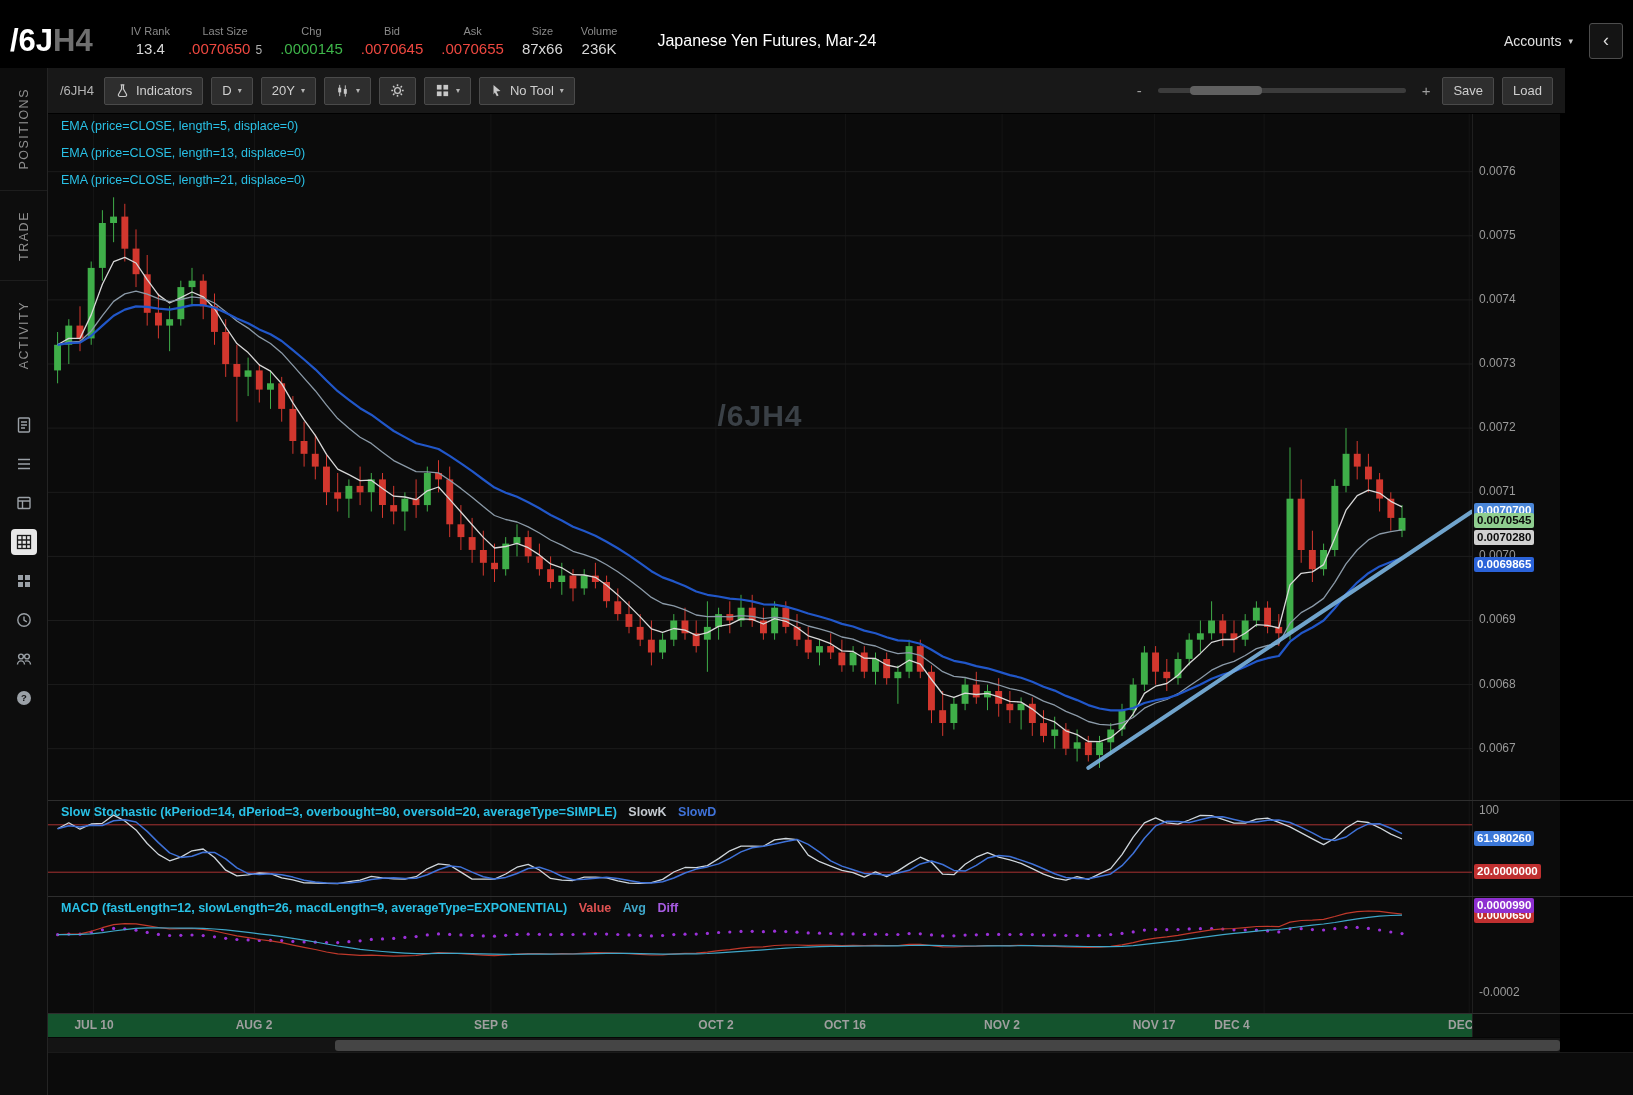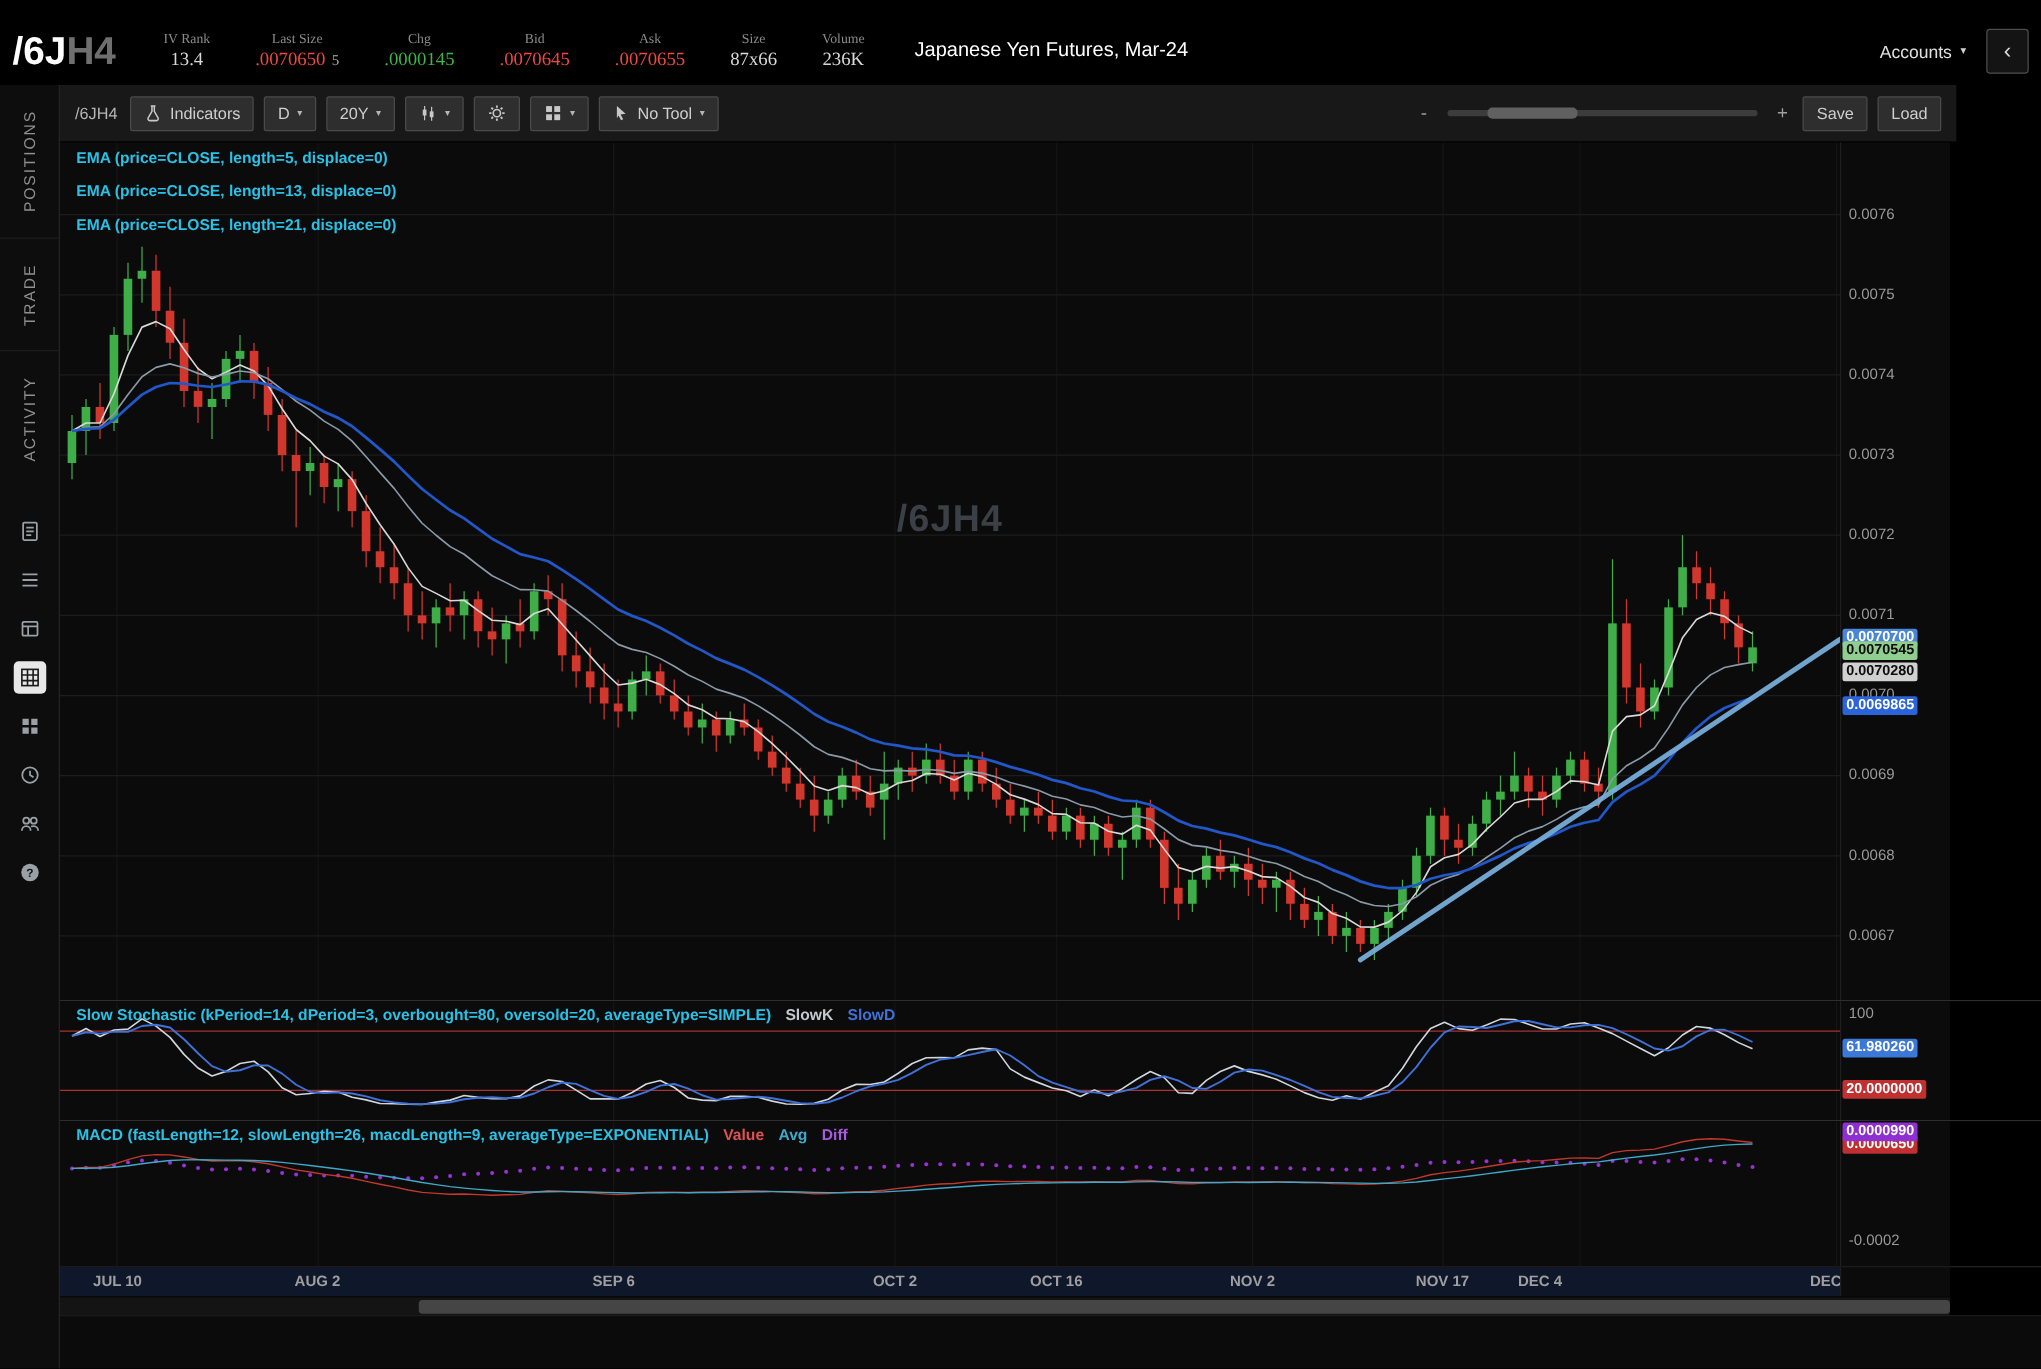--- a/index.html
+++ b/index.html
@@ -3,21 +3,21 @@
 <meta charset="utf-8">
 <style>
   * { margin:0; padding:0; box-sizing:border-box; }
   body { background:#000; font-family:"Liberation Sans","DejaVu Sans",sans-serif; }
   .app { width:1633px; height:1095px; background:#000; overflow:hidden; display:flex; flex-direction:column; }
 
   
   .header { height:55px; min-height:55px; display:flex; align-items:center; padding:0 10px; background:#000;margin-top:13px; }
   .sym-root { font-size:31px; font-weight:bold; color:#fff; }
   .sym-month { font-size:31px; font-weight:bold; color:#6f6f6f; }
-  .hfields { display:flex; margin-left:38px; gap:36px; align-items:center;font-family:Liberation Serif, serif; }
+  .hfields { display:flex; margin-left:38px; gap:18px; align-items:center; }
   .hfield { display:flex; flex-direction:column; align-items:center; gap:3px; }
   .hlabel { font-size:11px; color:#8a8a8a; }
   .hvalue { font-size:15px; color:#d8d8d8; white-space:nowrap; }
   .hextra { font-size:12px; margin-left:5px; }
   .htitle { font-size:16px; color:#fff; margin-left:40px; white-space:nowrap; }
   .hright { margin-left:auto; display:flex; align-items:center; gap:16px; }
   .accounts { color:#e0e0e0; font-size:14px; display:flex; gap:7px; align-items:center; cursor:pointer; }
   .acc-caret { font-size:9px; color:#cfcfcf; }
   .collapse-btn { width:34px; height:36px; background:#141414; border:1px solid #4d4d4d; border-radius:3px; color:#ddd; font-size:18px; display:flex; align-items:center; justify-content:center; cursor:pointer; }
 
@@ -46,33 +46,33 @@
   .chart-stack { flex:1; display:flex; flex-direction:column; background:#000; min-height:0; }
   .crow { display:flex; }
   .plot { width:1424px; position:relative; background:#0b0b0b; overflow:visible; }
   .yaxis { width:88px; position:relative; background:#0b0b0b; border-left:1px solid #1f1f1f; }
   .rgap { width:73px; background:#000; }
   .h-price { height:686px; }
   .h-stoch { height:96px; border-top:1px solid #2e2e2e; }
   .h-macd  { height:117px; border-top:1px solid #2e2e2e; }
   svg { display:block; }
   .ema-labels { position:absolute; top:5px; left:13px; }
-  .ema-label { height:27px; color:#29c1e6; font-size:12.5px; font-weight:bold; cursor:pointer; }
+  .ema-label { height:27px; color:#29c1e6; font-size:12.5px; font-weight:normal; cursor:pointer; }
   .watermark { position:absolute; left:50%; top:44%; transform:translate(-50%,-50%); font-size:30px; font-weight:bold; color:#3a4046; letter-spacing:1px; }
   .study-label { position:absolute; top:4px; left:13px; font-size:12.5px; font-weight:bold; white-space:nowrap; }
   .lbl-cyan { color:#29c1e6; }
   .lbl-k { color:#c3c9cf; margin-left:8px; }
   .lbl-d { color:#3f72d8; margin-left:8px; }
   .lbl-val { color:#e05252; margin-left:8px; }
   .lbl-avg { color:#3fa7c9; margin-left:8px; }
   .lbl-diff { color:#a65be0; margin-left:8px; }
   .tick { position:absolute; left:6px; font-size:12px; color:#9a9a9a; white-space:nowrap; }
   .bubble { position:absolute; left:1px; font-size:11.5px; line-height:15px; padding:0 3px; border-radius:2px; white-space:nowrap; font-weight:bold; }
   .h-taxis { height:24px; border-top:1px solid #2e2e2e; }
-  .taxis-plot { background:#0f172a;text-align:right; }
+  .taxis-plot { background:#14532d;text-align:right; }
   .tlabel { position:absolute; top:4px; transform:translateX(-50%); font-size:12px; color:#9f9f9f; font-weight:bold; white-space:nowrap; }
   .scrollrow { height:15px; }
   .scroll-track { width:1512px; background:#141414; position:relative; border-top:1px solid #060606; cursor:pointer; }
   .scroll-thumb { position:absolute; left:19%; width:81%; top:2px; bottom:1px; background:#454545; border-radius:3px; cursor:grab; }
   .filler { flex:1; background:#0b0b0b; border-top:1px solid #1a1a1a; }
 </style>
 </head>
 <body>
 
 <div class="app">

